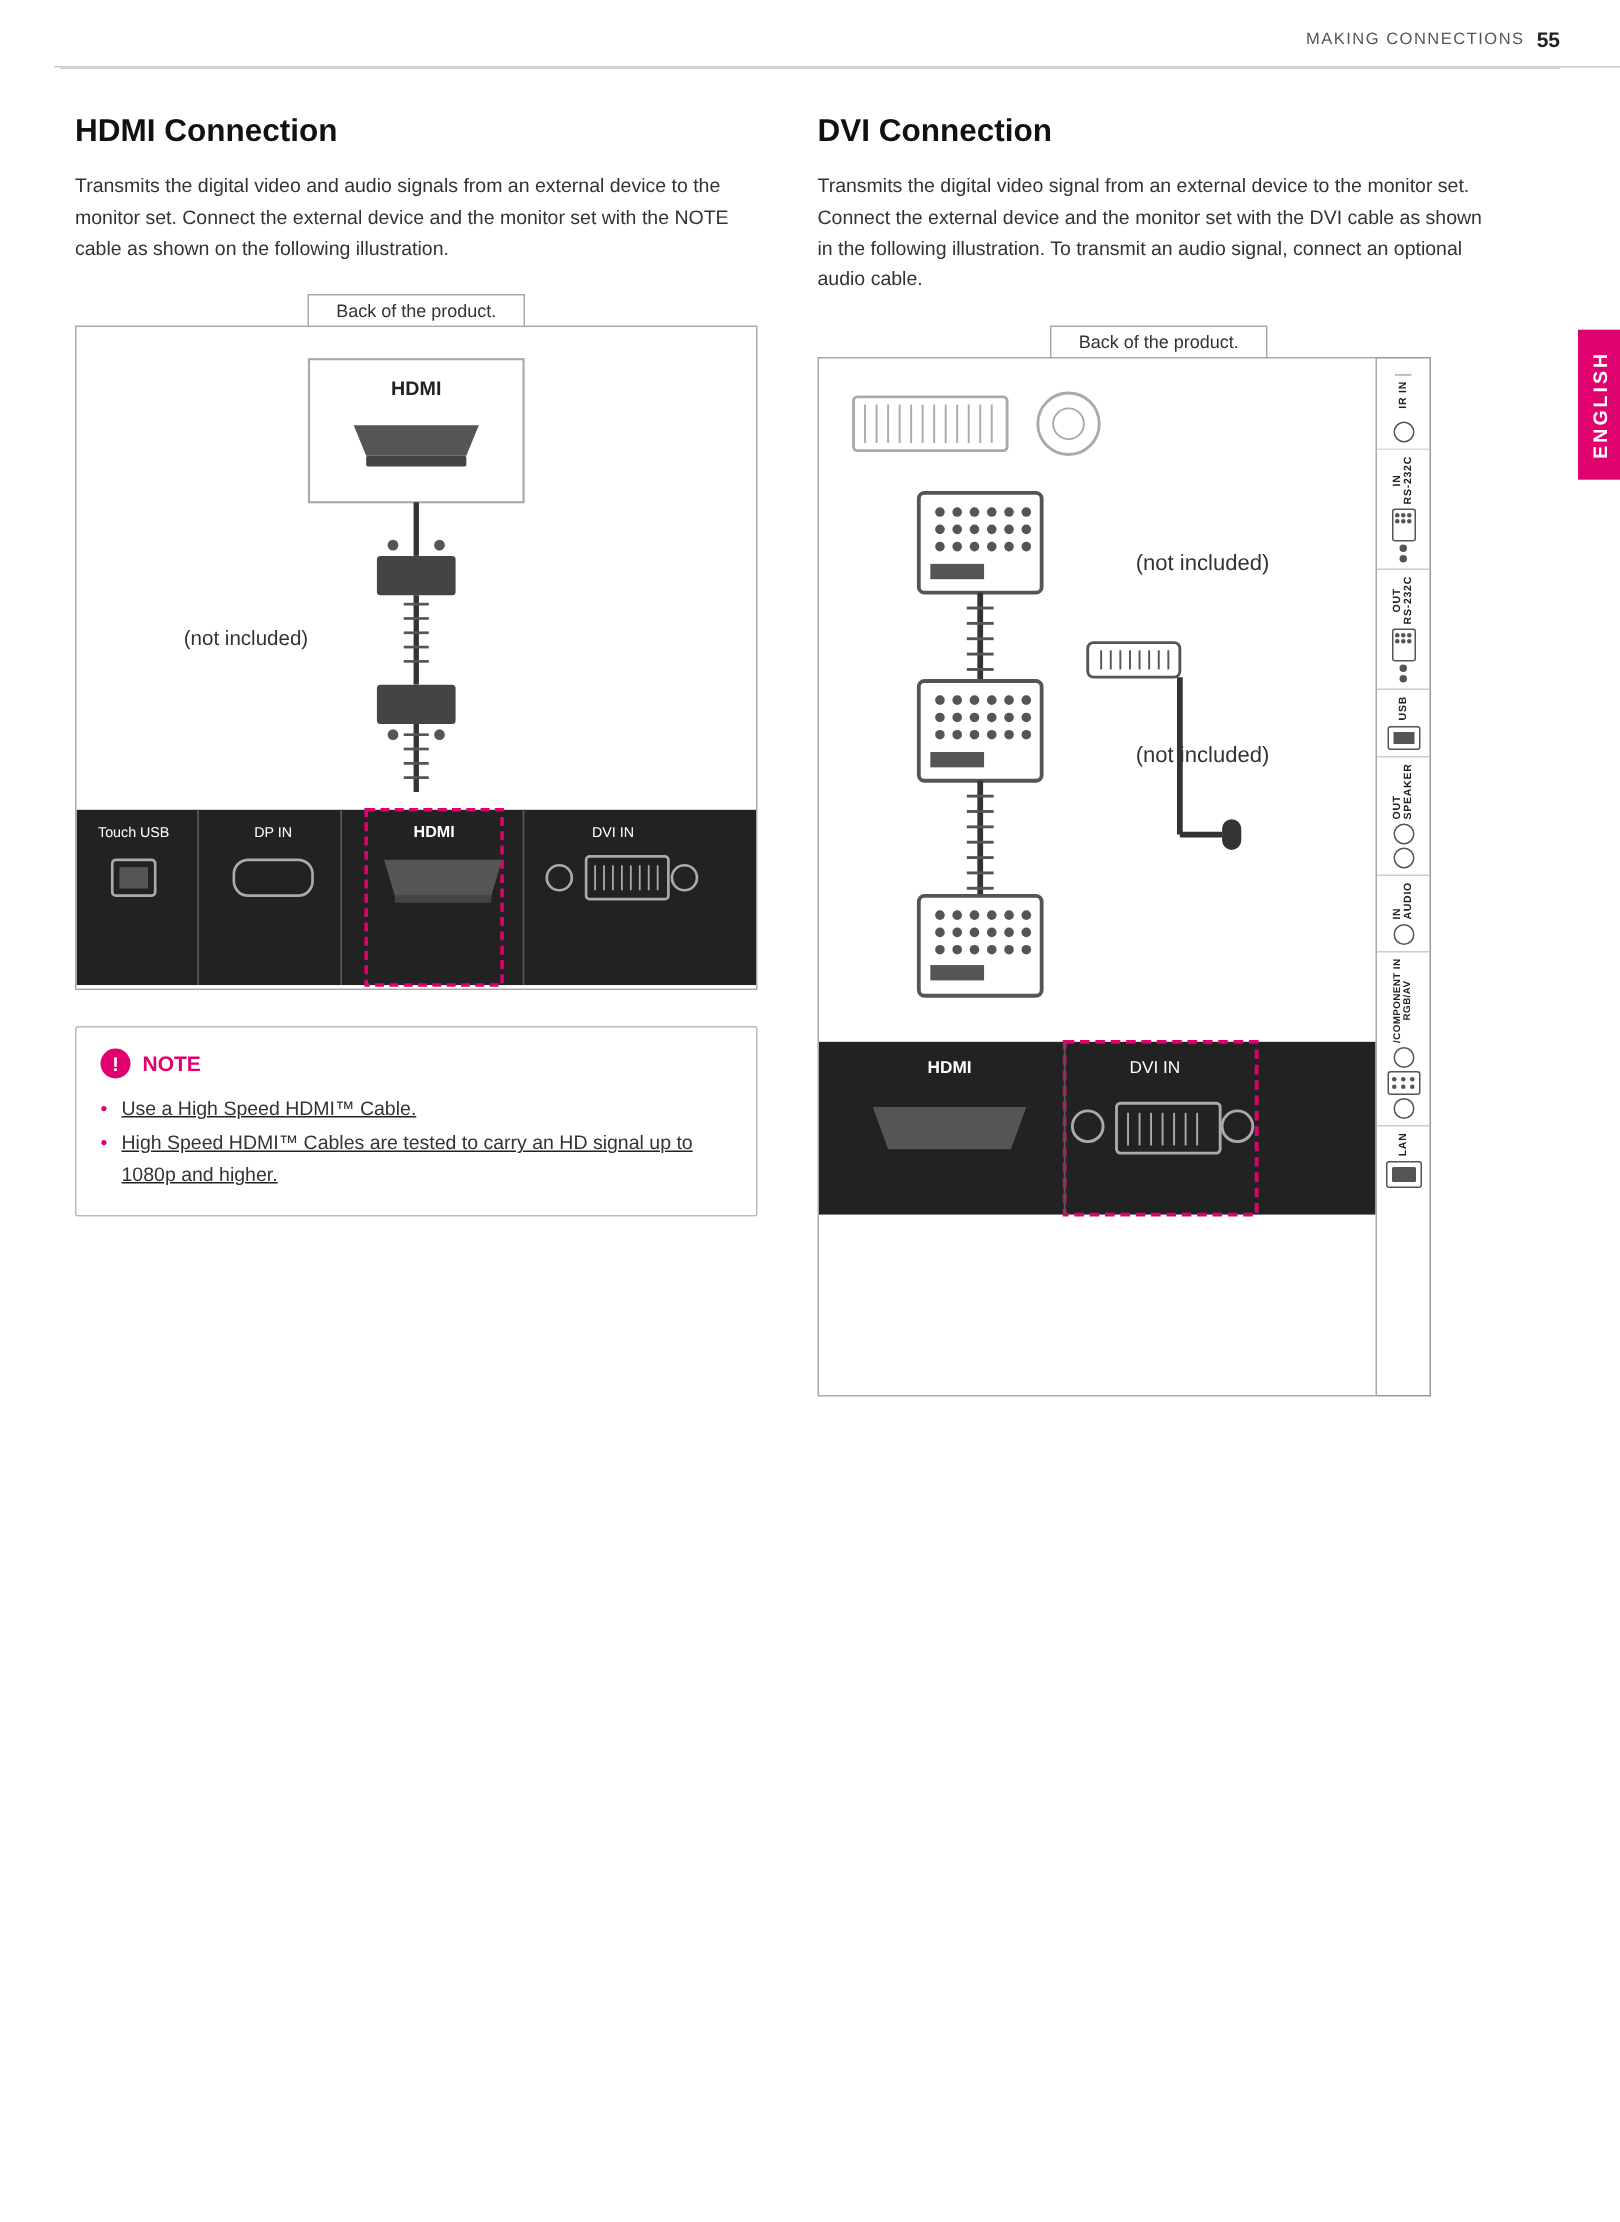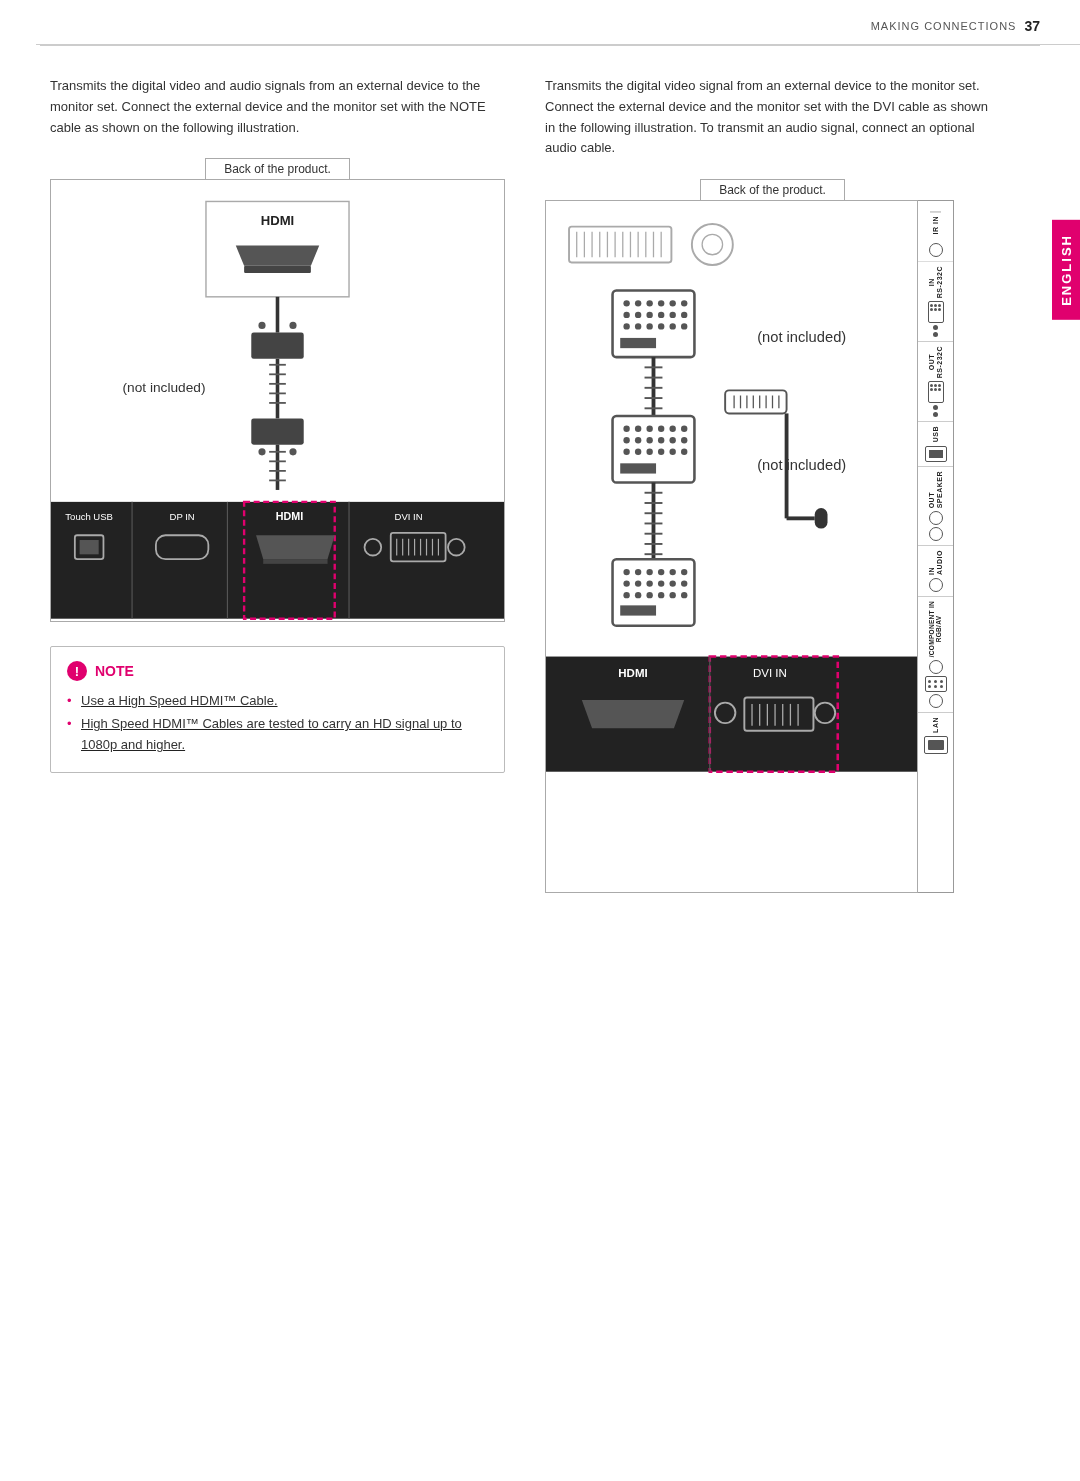--- a/index.html
+++ b/index.html
@@ -186,27 +186,28 @@
       margin: 0 40px;
     }
   </style>
 </head>
 <body>
 
 <div class="english-tab">ENGLISH</div>
 
 <div class="page-header">
   <span class="page-header-text">MAKING CONNECTIONS</span>
-  <span class="page-number">37</span>
+  <span class="page-number">55</span>
 </div>
 <hr class="page-divider">
 
 <div class="main-content">
 
   <div class="left-col">
+    <h2>HDMI Connection</h2>
     <p class="description">Transmits the digital video and audio signals from an external device to the monitor set. Connect the external device and the monitor set with the NOTE cable as shown on the following illustration.</p>
 
     <div class="diagram-label-row">
       <span class="diagram-label-bar">Back of the product.</span>
     </div>
 
     <svg viewBox="0 0 380 370" width="100%" style="display:block; border:1px solid #aaa; background:#fff;">
 
       <rect x="130" y="18" width="120" height="80" fill="none" stroke="#aaa" stroke-width="1.2"></rect>
       <text x="190" y="38" text-anchor="middle" font-size="11" font-weight="bold" fill="#222" font-family="Arial">HDMI</text>
@@ -284,20 +285,21 @@
         <span>NOTE</span>
       </div>
       <ul class="note-list">
         <li>Use a High Speed HDMI™ Cable.</li>
         <li>High Speed HDMI™ Cables are tested to carry an HD signal up to 1080p and higher.</li>
       </ul>
     </div>
   </div>
 
   <div class="right-col">
+    <h2>DVI Connection</h2>
     <p class="description">Transmits the digital video signal from an external device to the monitor set. Connect the external device and the monitor set with the DVI cable as shown in the following illustration. To transmit an audio signal, connect an optional audio cable.</p>
 
     <div class="diagram-label-row">
       <span class="diagram-label-bar">Back of the product.</span>
     </div>
 
     <div class="dvi-diagram-wrapper">
 
       <svg viewBox="0 0 290 540" width="82%" style="display:block; border:1px solid #aaa; background:#fff;">
 

